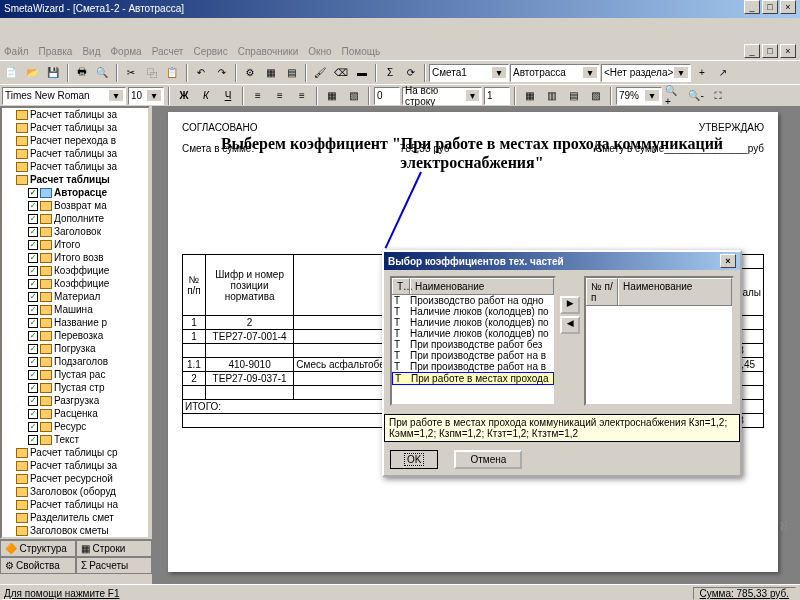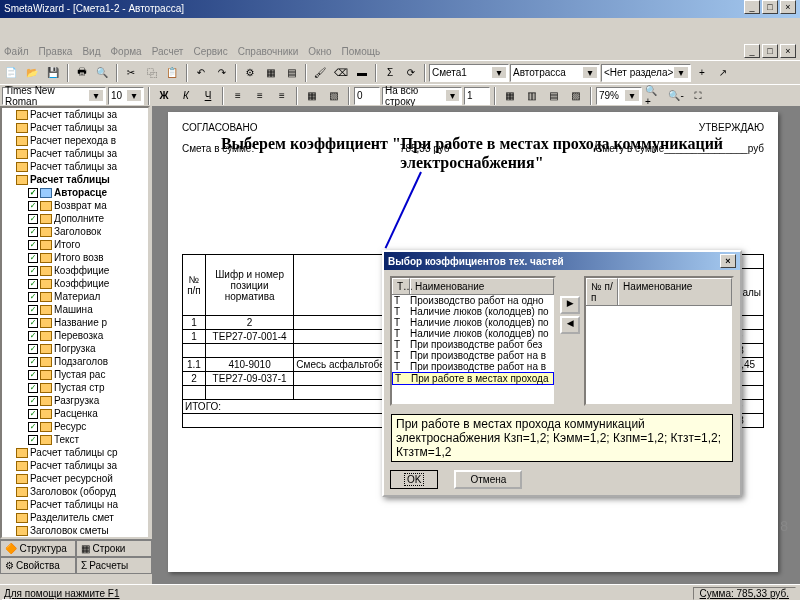--- a/index.html
+++ b/index.html
@@ -36,21 +36,21 @@
 .dlg-title { background: linear-gradient(to right, #0a246a, #a6caf0); color: #fff; height: 18px; padding: 0 4px; display: flex; justify-content: space-between; align-items: center; font-weight: bold; }
 .dlg-body { padding: 6px; display: flex; gap: 4px; }
 .listbox { background: #fff; border: 2px inset #d4d0c8; flex: 1; height: 130px; overflow: hidden; font-size: 9px; }
 .lb-headers { display: flex; background: #d4d0c8; border-bottom: 1px solid #808080; }
 .lb-h { padding: 2px 4px; border-right: 1px solid #808080; border-top: 1px solid #fff; border-left: 1px solid #fff; }
 .lb-row { display: flex; padding: 0 2px; white-space: nowrap; }
 .lb-row.sel { background: #ffffc0; border: 1px solid #00f; }
 .lb-col1 { width: 16px; }
 .mid-btns { display: flex; flex-direction: column; gap: 2px; justify-content: flex-start; padding-top: 20px; }
 .arrow-btn { width: 20px; height: 18px; background: #d4d0c8; border: 2px outset #fff; font-size: 9px; text-align: center; }
-.tooltip { background: #ffffe1; border: 1px solid #000; padding: 2px 4px; font-size: 12px; margin: 2px 7px; }
+.tooltip { background: #ffffe1; border: 1px solid #000; padding: 2px 4px; font-size: 10px; margin: 2px 0; }
 .dlg-footer { display: flex; justify-content: flex-start; gap: 16px; padding: 6px; }
 .btn { padding: 2px 14px; background: #d4d0c8; border: 2px outset #fff; font-size: 10px; }
 .btn.default { border: 1px solid #000; padding: 1px 13px; }
 .btn.default span { display: inline-block; border: 1px dotted #000; padding: 0 2px; }
 .side-tabs { display: flex; flex-wrap: wrap; background: #d4d0c8; border-top: 1px solid #808080; font-size: 9px; }
 .side-tab { padding: 2px 4px; border: 1px solid #808080; background: #d4d0c8; display: flex; align-items: center; gap: 2px; width: 50%; }
 .statusbar { height: 18px; background: #d4d0c8; border-top: 1px solid #fff; display: flex; align-items: center; padding: 0 4px; font-size: 10px; justify-content: space-between; text-decoration: underline; }
 .status-cell { border: 1px inset #d4d0c8; padding: 0 6px; }
 .taskbar { height: 26px; background: #d4d0c8; border-top: 1px solid #fff; display: flex; align-items: center; padding: 0 2px; gap: 2px; }
 .start-btn { padding: 2px 6px; border: 2px outset #fff; font-weight: bold; display: flex; align-items: center; gap: 3px; flex-direction: column; }
@@ -124,21 +124,21 @@
   </div>
   <div class="combo" style="width:90px">
     <span>&lt;Нет раздела&gt;</span>
       <span class="dd">▾</span>
   </div>
   <div class="tbtn">+</div>
   <div class="tbtn">↗</div>
 </div>
 
 <div class="toolbar2">
-  <div class="combo" style="width:104px">
+  <div class="combo" style="width:124px">
     <span>Times New Roman</span>
       <span class="dd">▾</span>
   </div>
   <div class="combo" style="width:36px">
     <span>10</span>
       <span class="dd">▾</span>
   </div>
   <div class="sep"></div>
   <div class="tbtn">
       <b>Ж</b>

